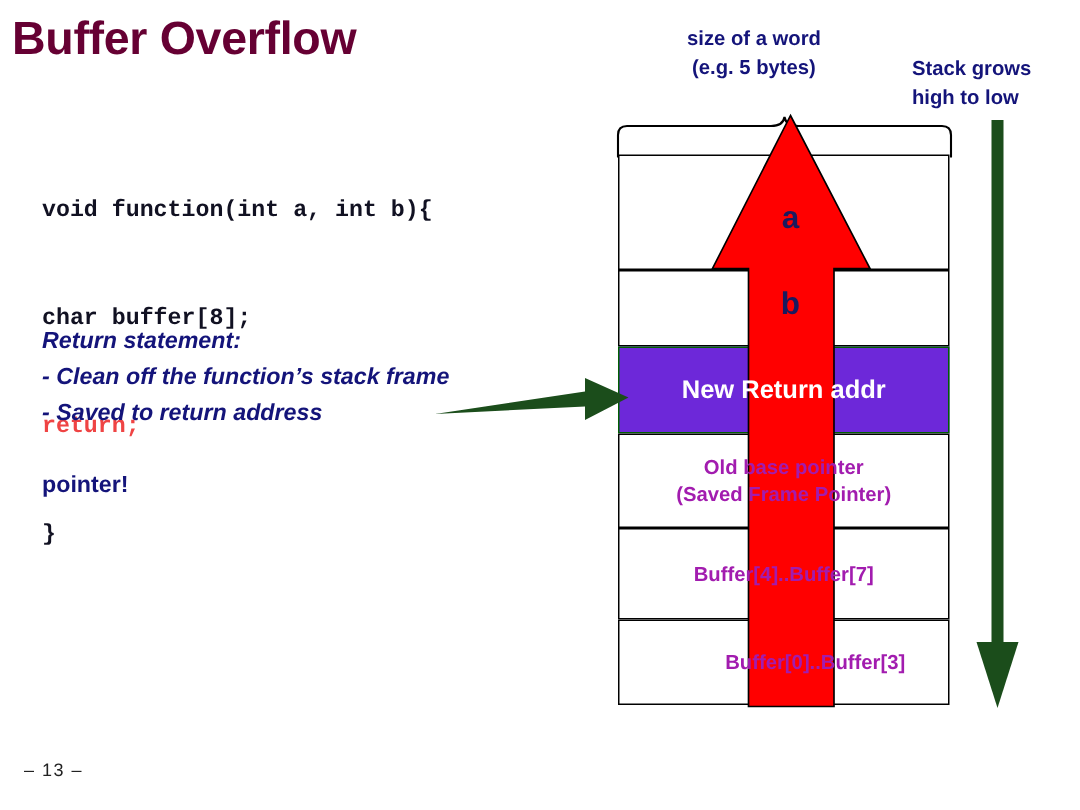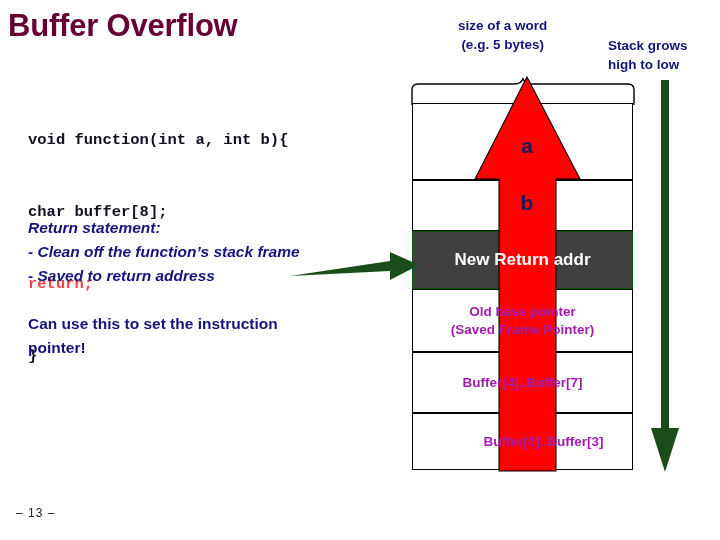--- a/index.html
+++ b/index.html
@@ -107,21 +107,21 @@
     display: flex;
     align-items: center;
     justify-content: center;
     text-align: center;
     font-size: 13.5px;
     font-weight: bold;
     line-height: 18px;
     color: #a21caf;
   }
   .stack-row.green {
-    background: #404040;
+    background: #6d28d9;
     color: #ffffff;
     font-size: 17px;
     border-color: #006000;
   }
   .row-label { position: relative; z-index: 6; }
 
   
   #row-a   { top: 0px;   height: 77px; }
   #row-b   { top: 77px;  height: 51px; }
   #row-ret { top: 128px; height: 58px; }
@@ -206,21 +206,20 @@
     <div class="code-line">}</div>
   </div>
 
   <div id="return-note">
     <div>Return statement:</div>
     <div>- Clean off the function’s stack frame</div>
     <div>- Saved to return address</div>
   </div>
 
   <div id="instr-note">
-    <div>Can use this to set the instruction</div>
     <div>pointer!</div>
   </div>
 
   <div id="word-size-label">
     <div>size of a word</div>
     <div>(e.g. 5 bytes)</div>
   </div>
 
   <div id="stack-dir-label">
     <div>Stack grows</div>

